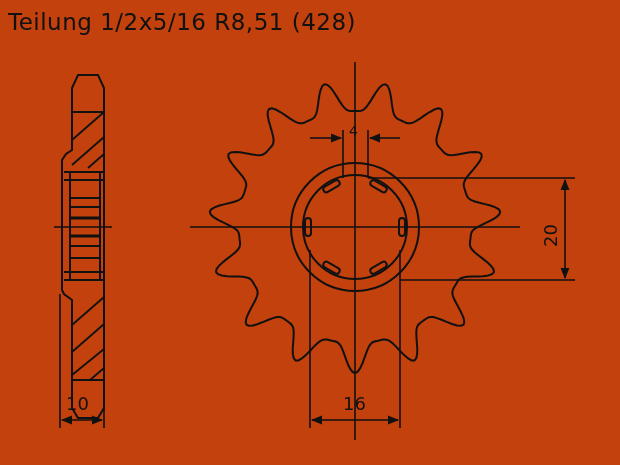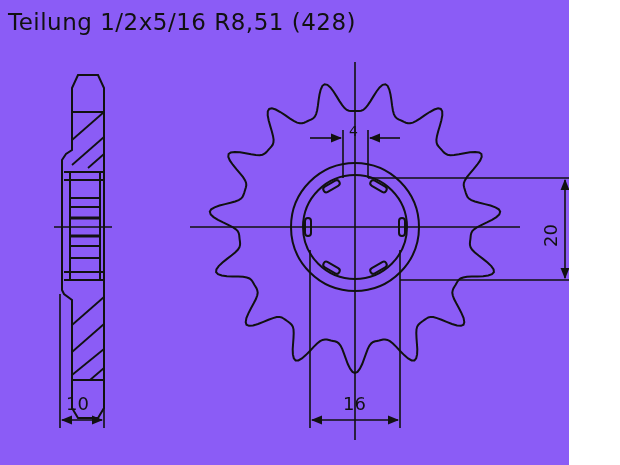--- a/index.html
+++ b/index.html
@@ -1,16 +1,16 @@
 <!DOCTYPE html>
 <html><head>
 <meta charset="utf-8">
 <style>
   html, body { margin: 0; padding: 0; background: #ffffff; }
-  #stage { position: relative; width: 569px; height: 465px; overflow: hidden; background: #8b5cf6; }
+  #stage { position: relative; width: 620px; height: 465px; overflow: hidden; background: #c2410c; }
   #title { position: absolute; left: 8px; top: 9px; font-family: "DejaVu Sans", sans-serif; font-size: 23px; color: #111; letter-spacing: 0.5px; white-space: pre; }
   svg { position: absolute; left: 0; top: 0; }
   .ln { stroke: #111; stroke-width: 2; fill: none; }
   .thin { stroke: #111; stroke-width: 1.6; fill: none; }
   .hatch { stroke: #111; stroke-width: 1.8; }
   .dimtxt { font-family: "DejaVu Sans", sans-serif; font-size: 18px; fill: #111; }
 </style>
 </head>
 <body>
 

